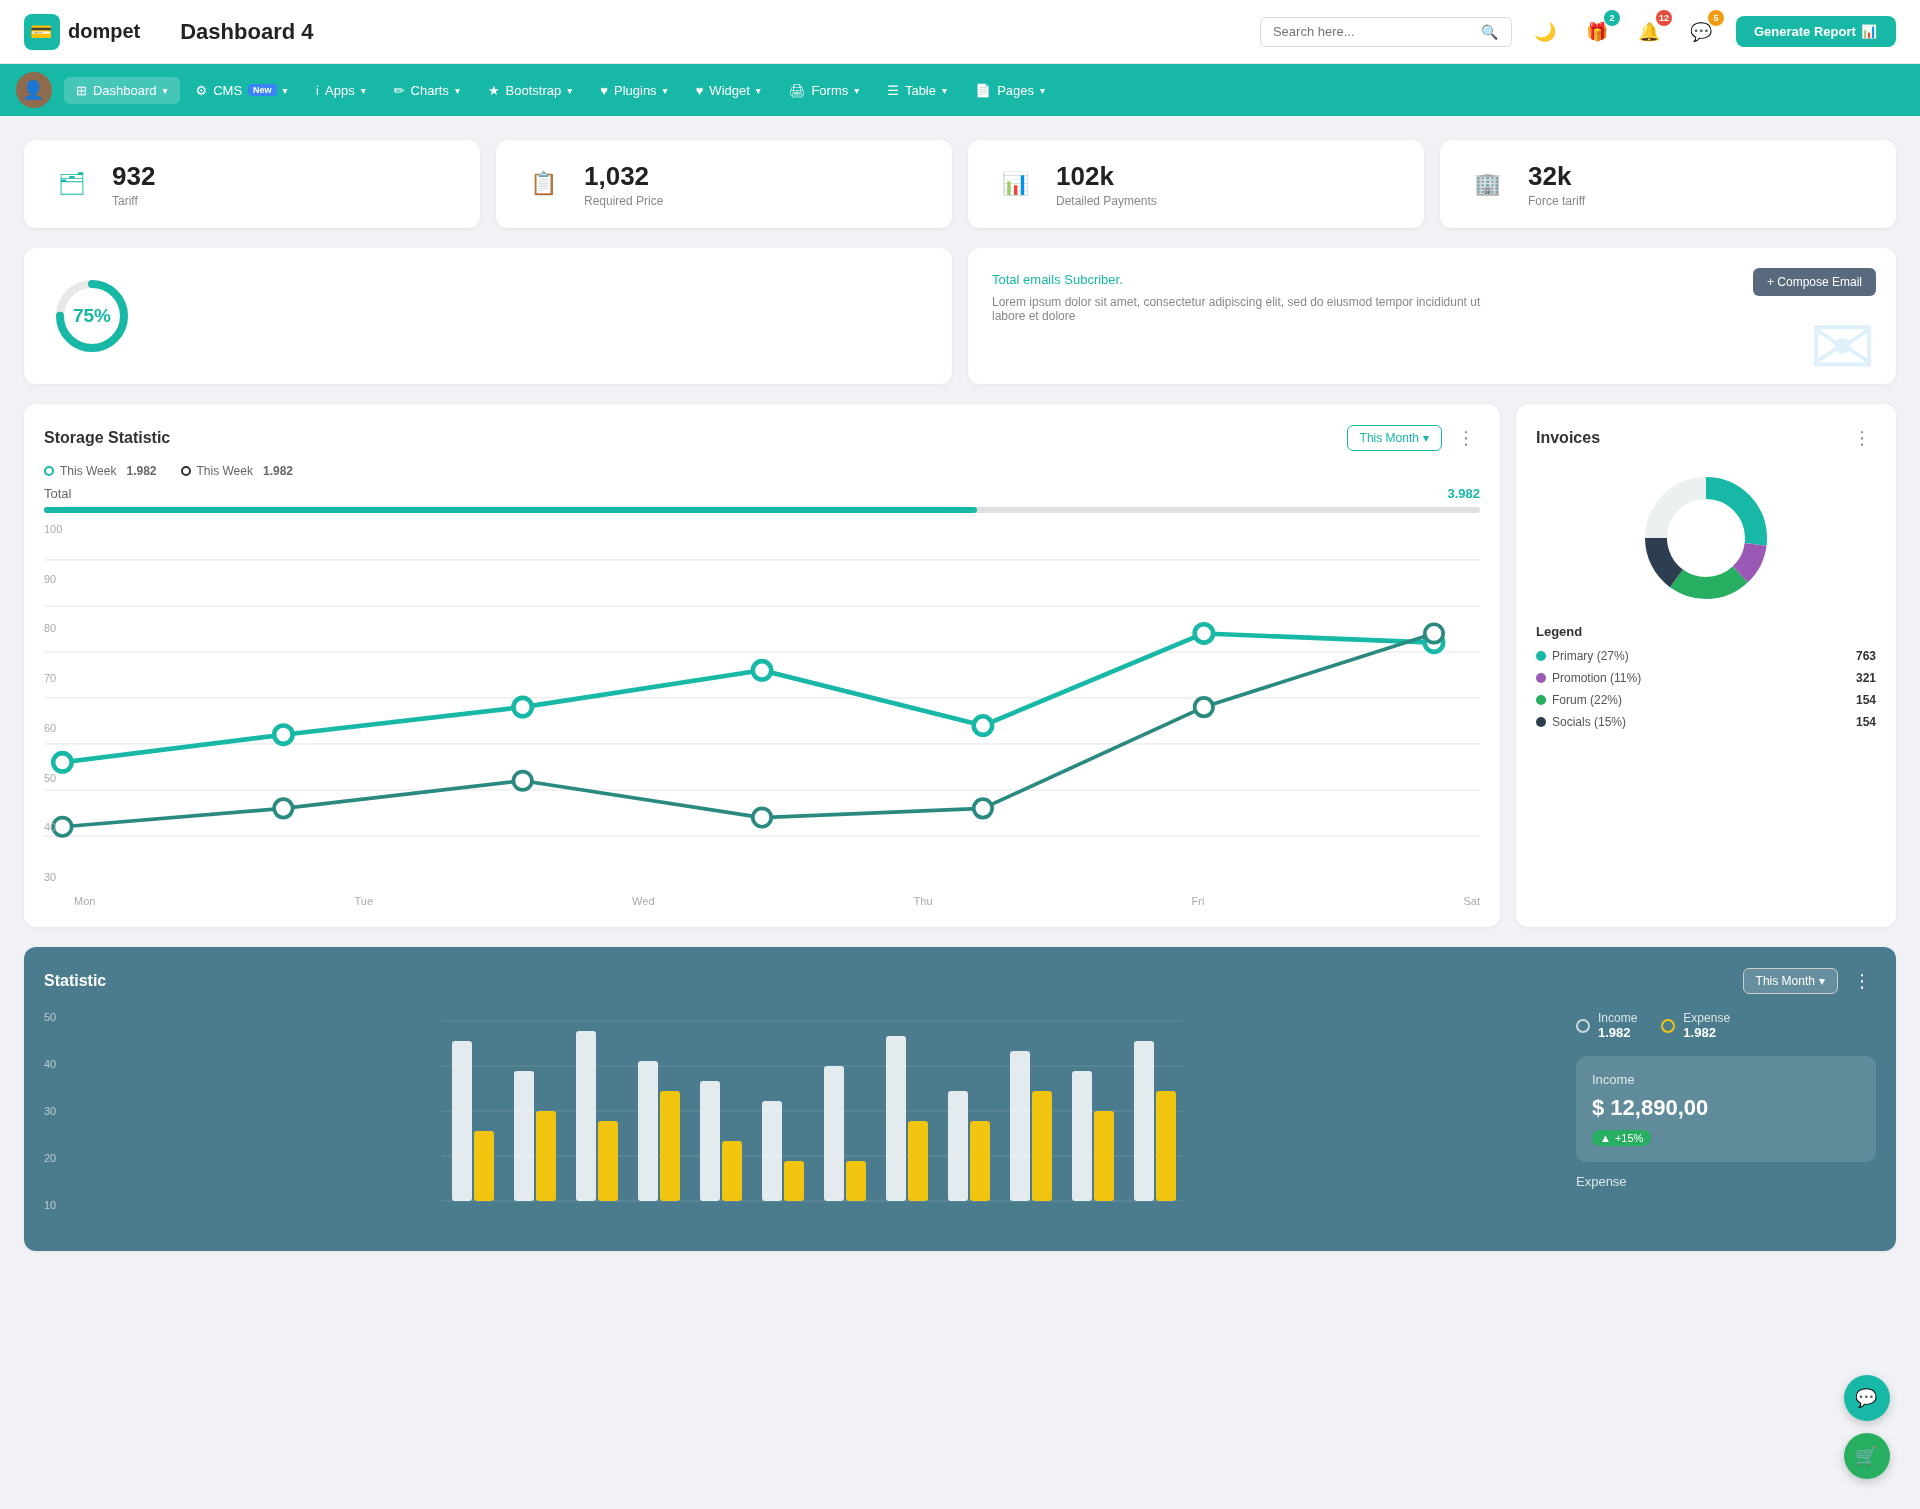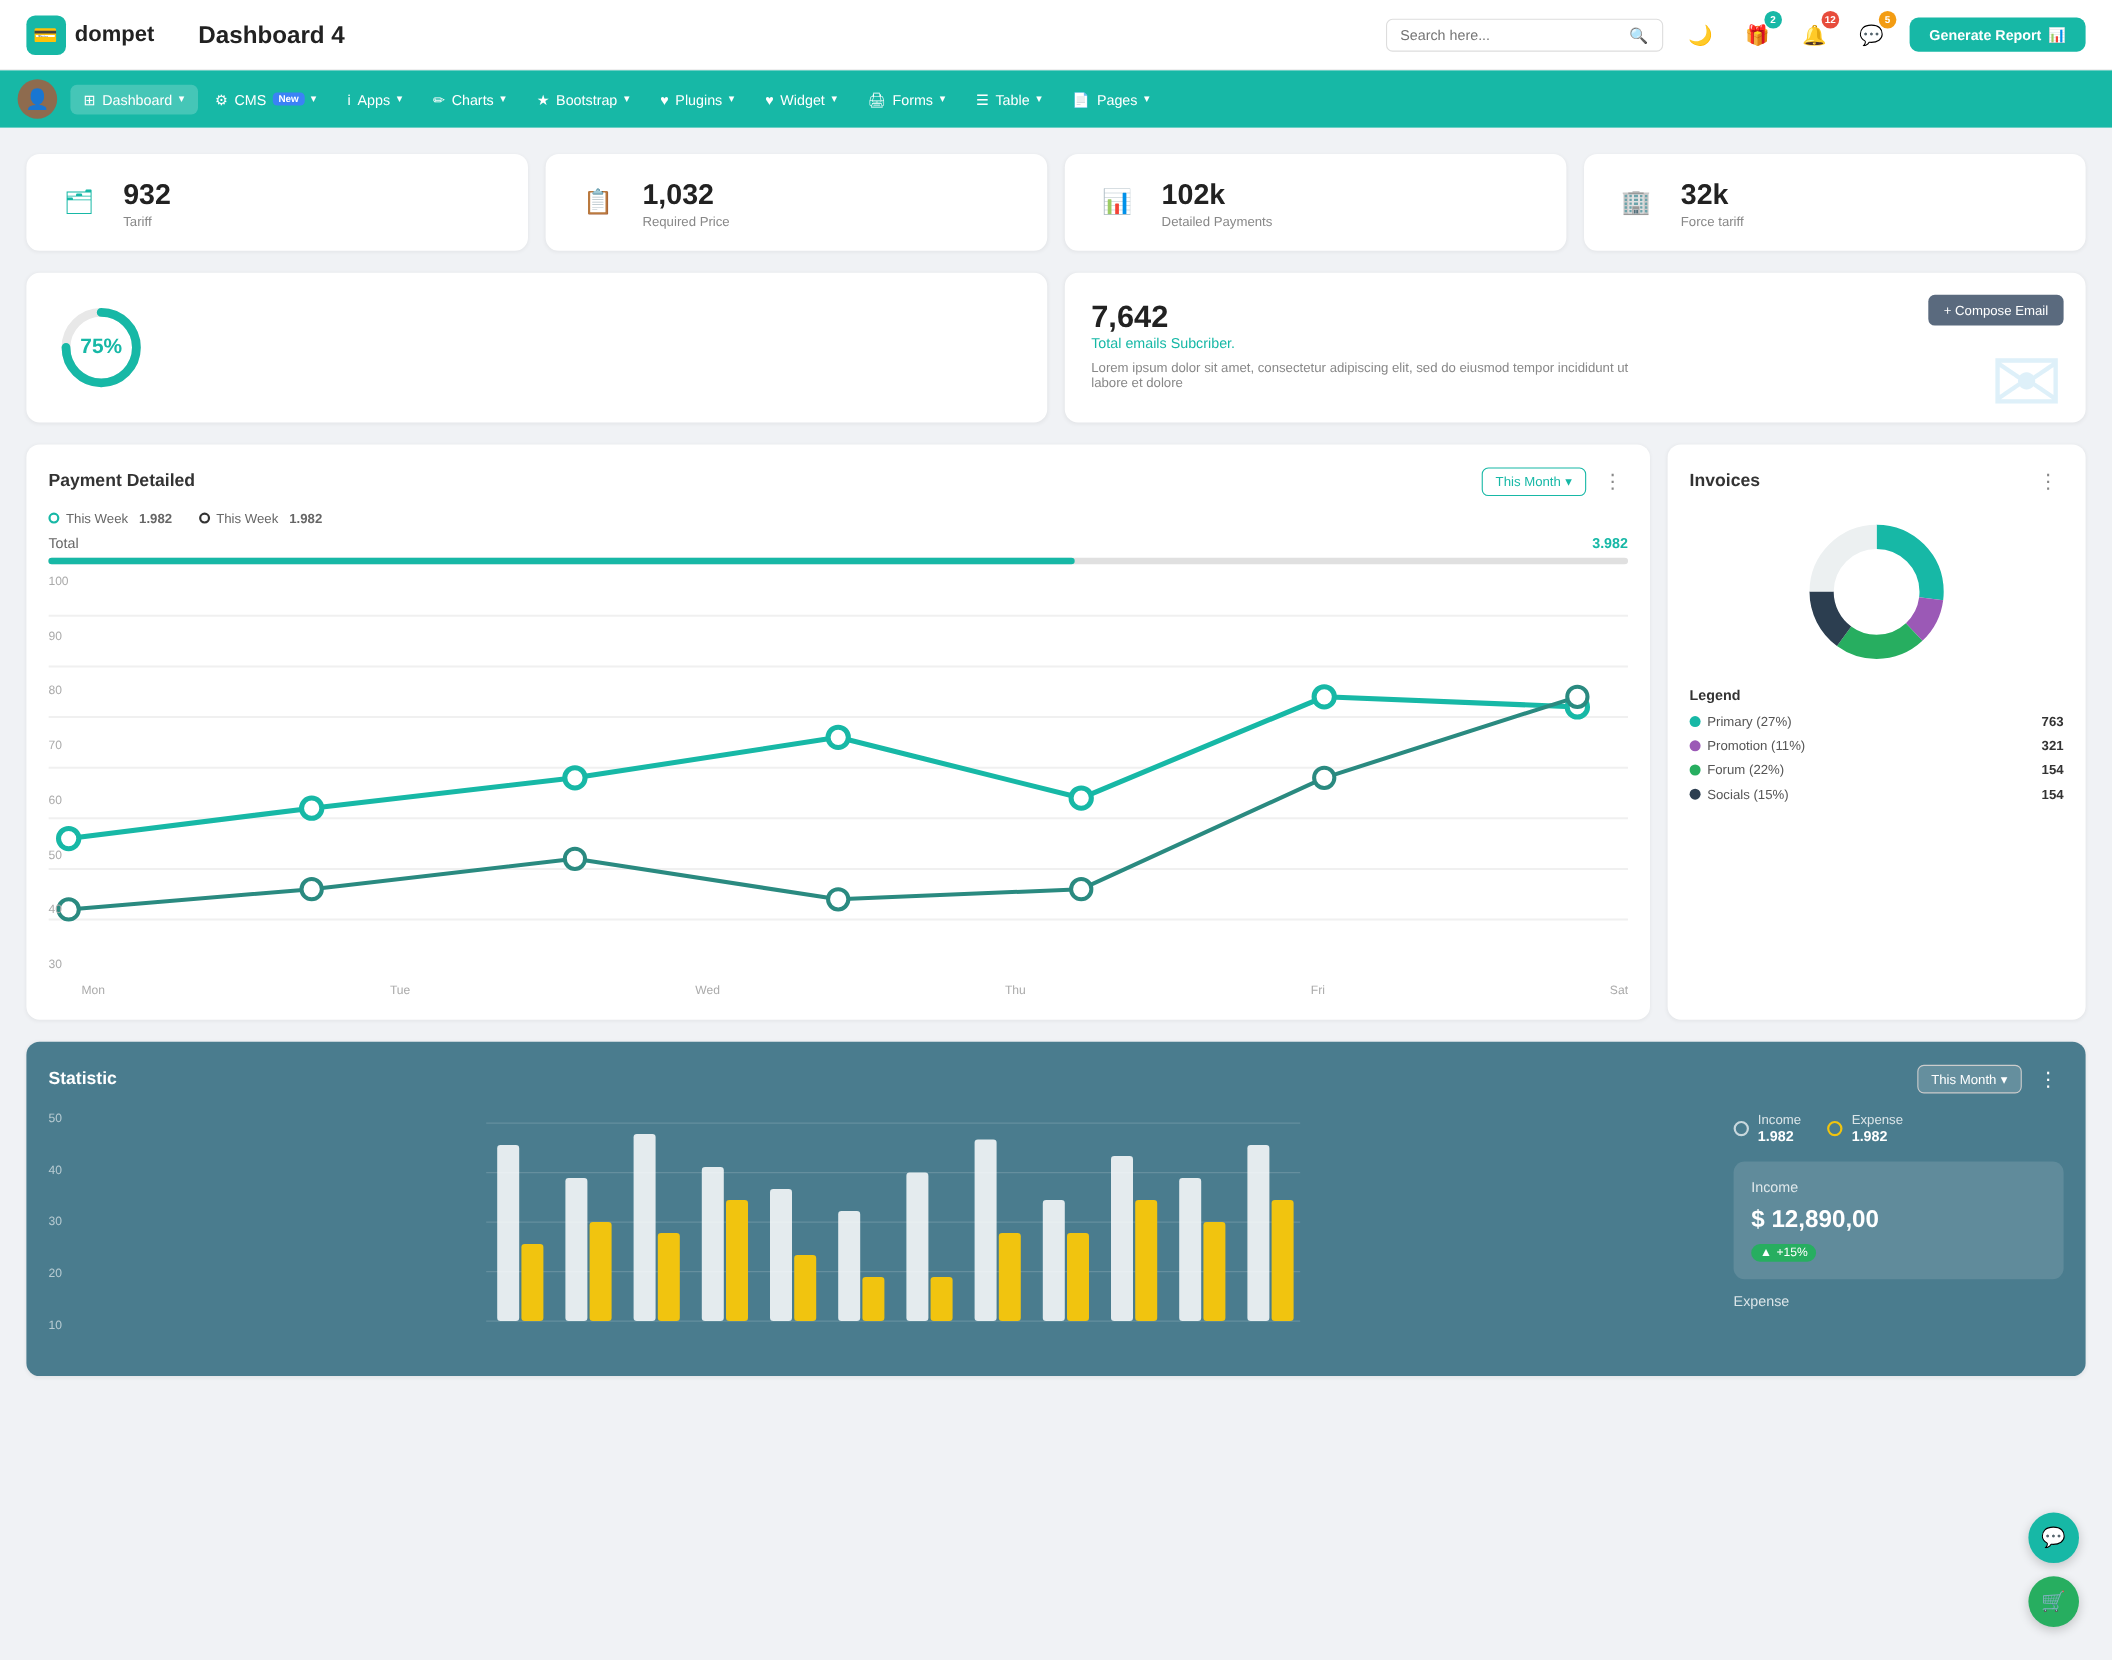--- a/index.html
+++ b/index.html
@@ -249,32 +249,31 @@
       <div class="circle-progress">
         <svg width="80" height="80" viewBox="0 0 80 80">
           <circle cx="40" cy="40" r="32" fill="none" stroke="#e8e8e8" stroke-width="8"></circle>
           <circle cx="40" cy="40" r="32" fill="none" stroke="#17b8a6" stroke-width="8" stroke-dasharray="150.8 50.3" stroke-linecap="round"></circle>
         </svg>
         <div class="label">75%</div>
       </div>
     </div>
     <div class="email-card">
       <button class="btn-compose">+ Compose Email</button>
-      <div class="big-num">7,642</div>
       <div class="subtitle">Total emails Subcriber.</div>
       <div class="desc">Lorem ipsum dolor sit amet, consectetur adipiscing elit, sed do eiusmod tempor incididunt ut labore et dolore</div>
       <div class="email-icon-bg">✉</div>
     </div>
   </div>
 
   <div class="charts-row">
 
     <div class="payment-card">
       <div class="payment-header">
-        <span class="payment-title">Payment Detailed</span>
+        <span class="payment-title">Storage Statistic</span>
         <div class="payment-header-right">
           <button class="this-month-btn">
             <span>This Month</span>
             <span>▾</span>
           </button>
           <button class="dots-btn">⋮</button>
         </div>
       </div>
       <div class="payment-legend">
         <div class="legend-item">

